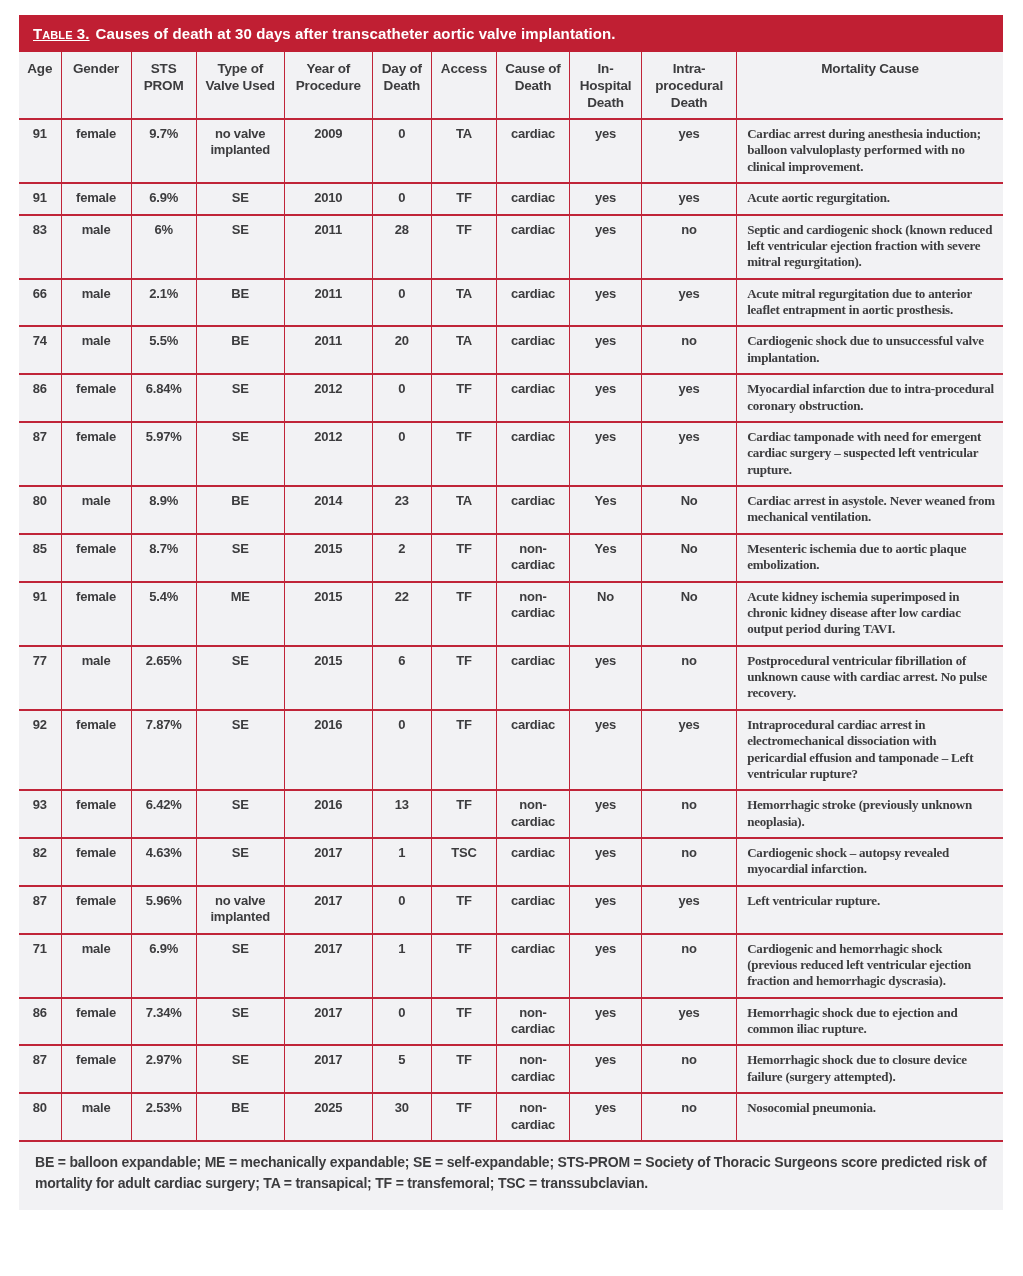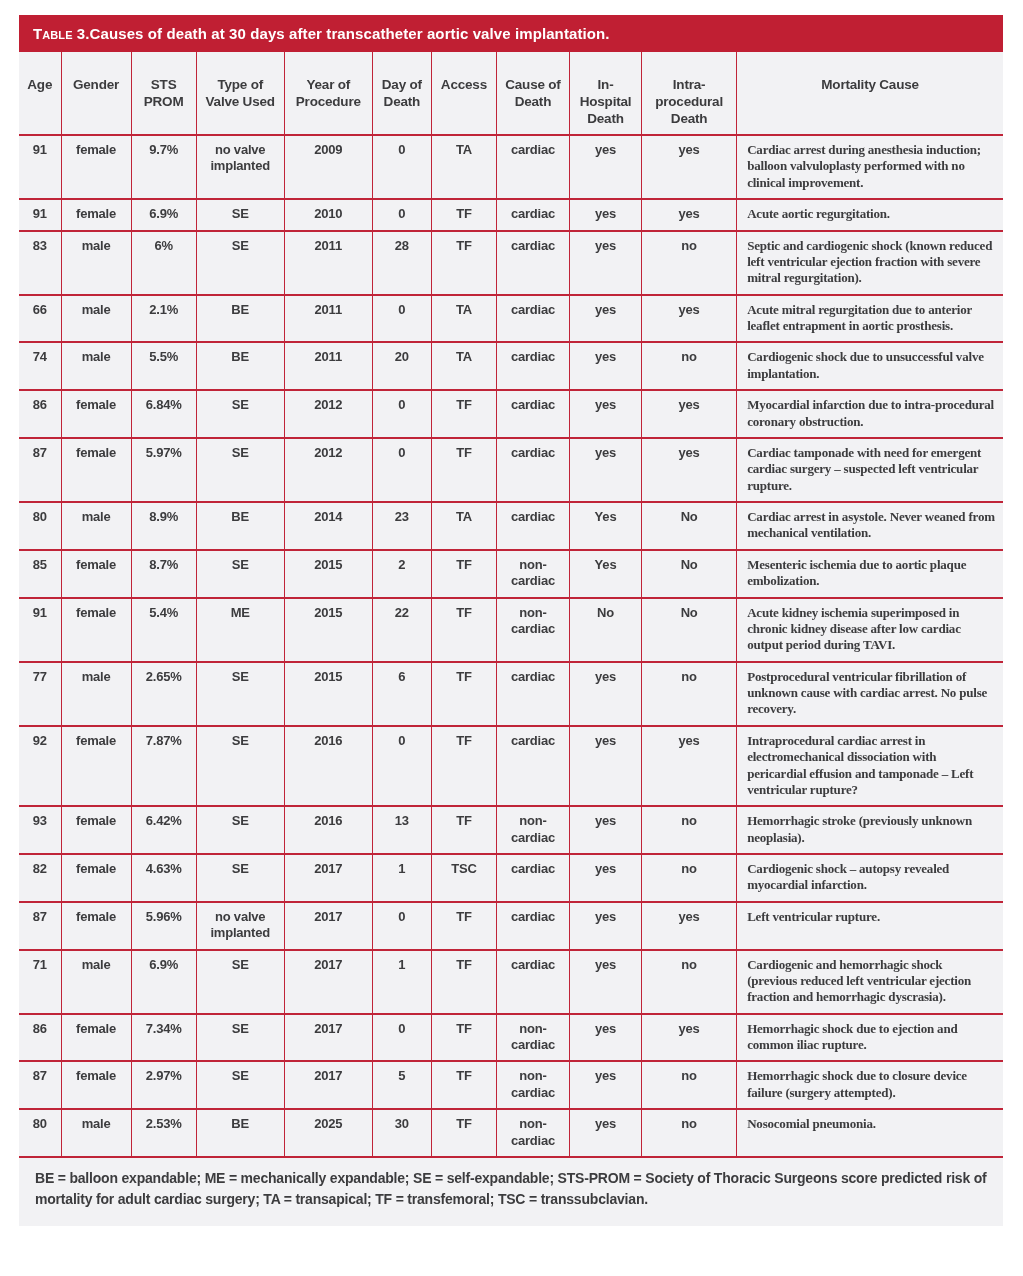--- a/index.html
+++ b/index.html
@@ -30,21 +30,23 @@
     display: flex;
     align-items: center;
     padding: 0 14px;
     box-sizing: border-box;
     font-size: 15px;
     font-weight: bold;
     letter-spacing: 0.1px;
   }
   .title-prefix {
     font-variant: small-caps;
+    margin-right: 6px;
     white-space: pre;
+    text-decoration: underline;
   }
   table.data {
     width: 984px;
     border-collapse: collapse;
     table-layout: fixed;
     background: #f2f2f4;
     color: #3c3c3e;
   }
   table.data th, table.data td {
     border-left: 1.5px solid #c02438;
@@ -57,21 +59,21 @@
     letter-spacing: -0.2px;
     padding: 6px 4px 7px 4px;
     overflow: hidden;
     box-sizing: border-box;
   }
   table.data th:first-child, table.data td:first-child { border-left: none; }
   table.data th:last-child,  table.data td:last-child  { border-right: none; }
   table.data thead th {
     font-size: 13.5px;
     border-bottom: 2px solid #c02438;
-    padding-top: 24px;
+    padding-top: 8px;
     height: 65px;
   }
   table.data tbody td { border-top: 2px solid #c02438; }
   table.data tbody tr:first-child td { border-top: none; }
   table.data tbody tr:last-child td { border-bottom: 2px solid #c02438; }
   table.data td.left, table.data th.left {
     text-align: left;
     padding-left: 10px;
     padding-right: 8px;
     font-family: Liberation Serif, serif;

